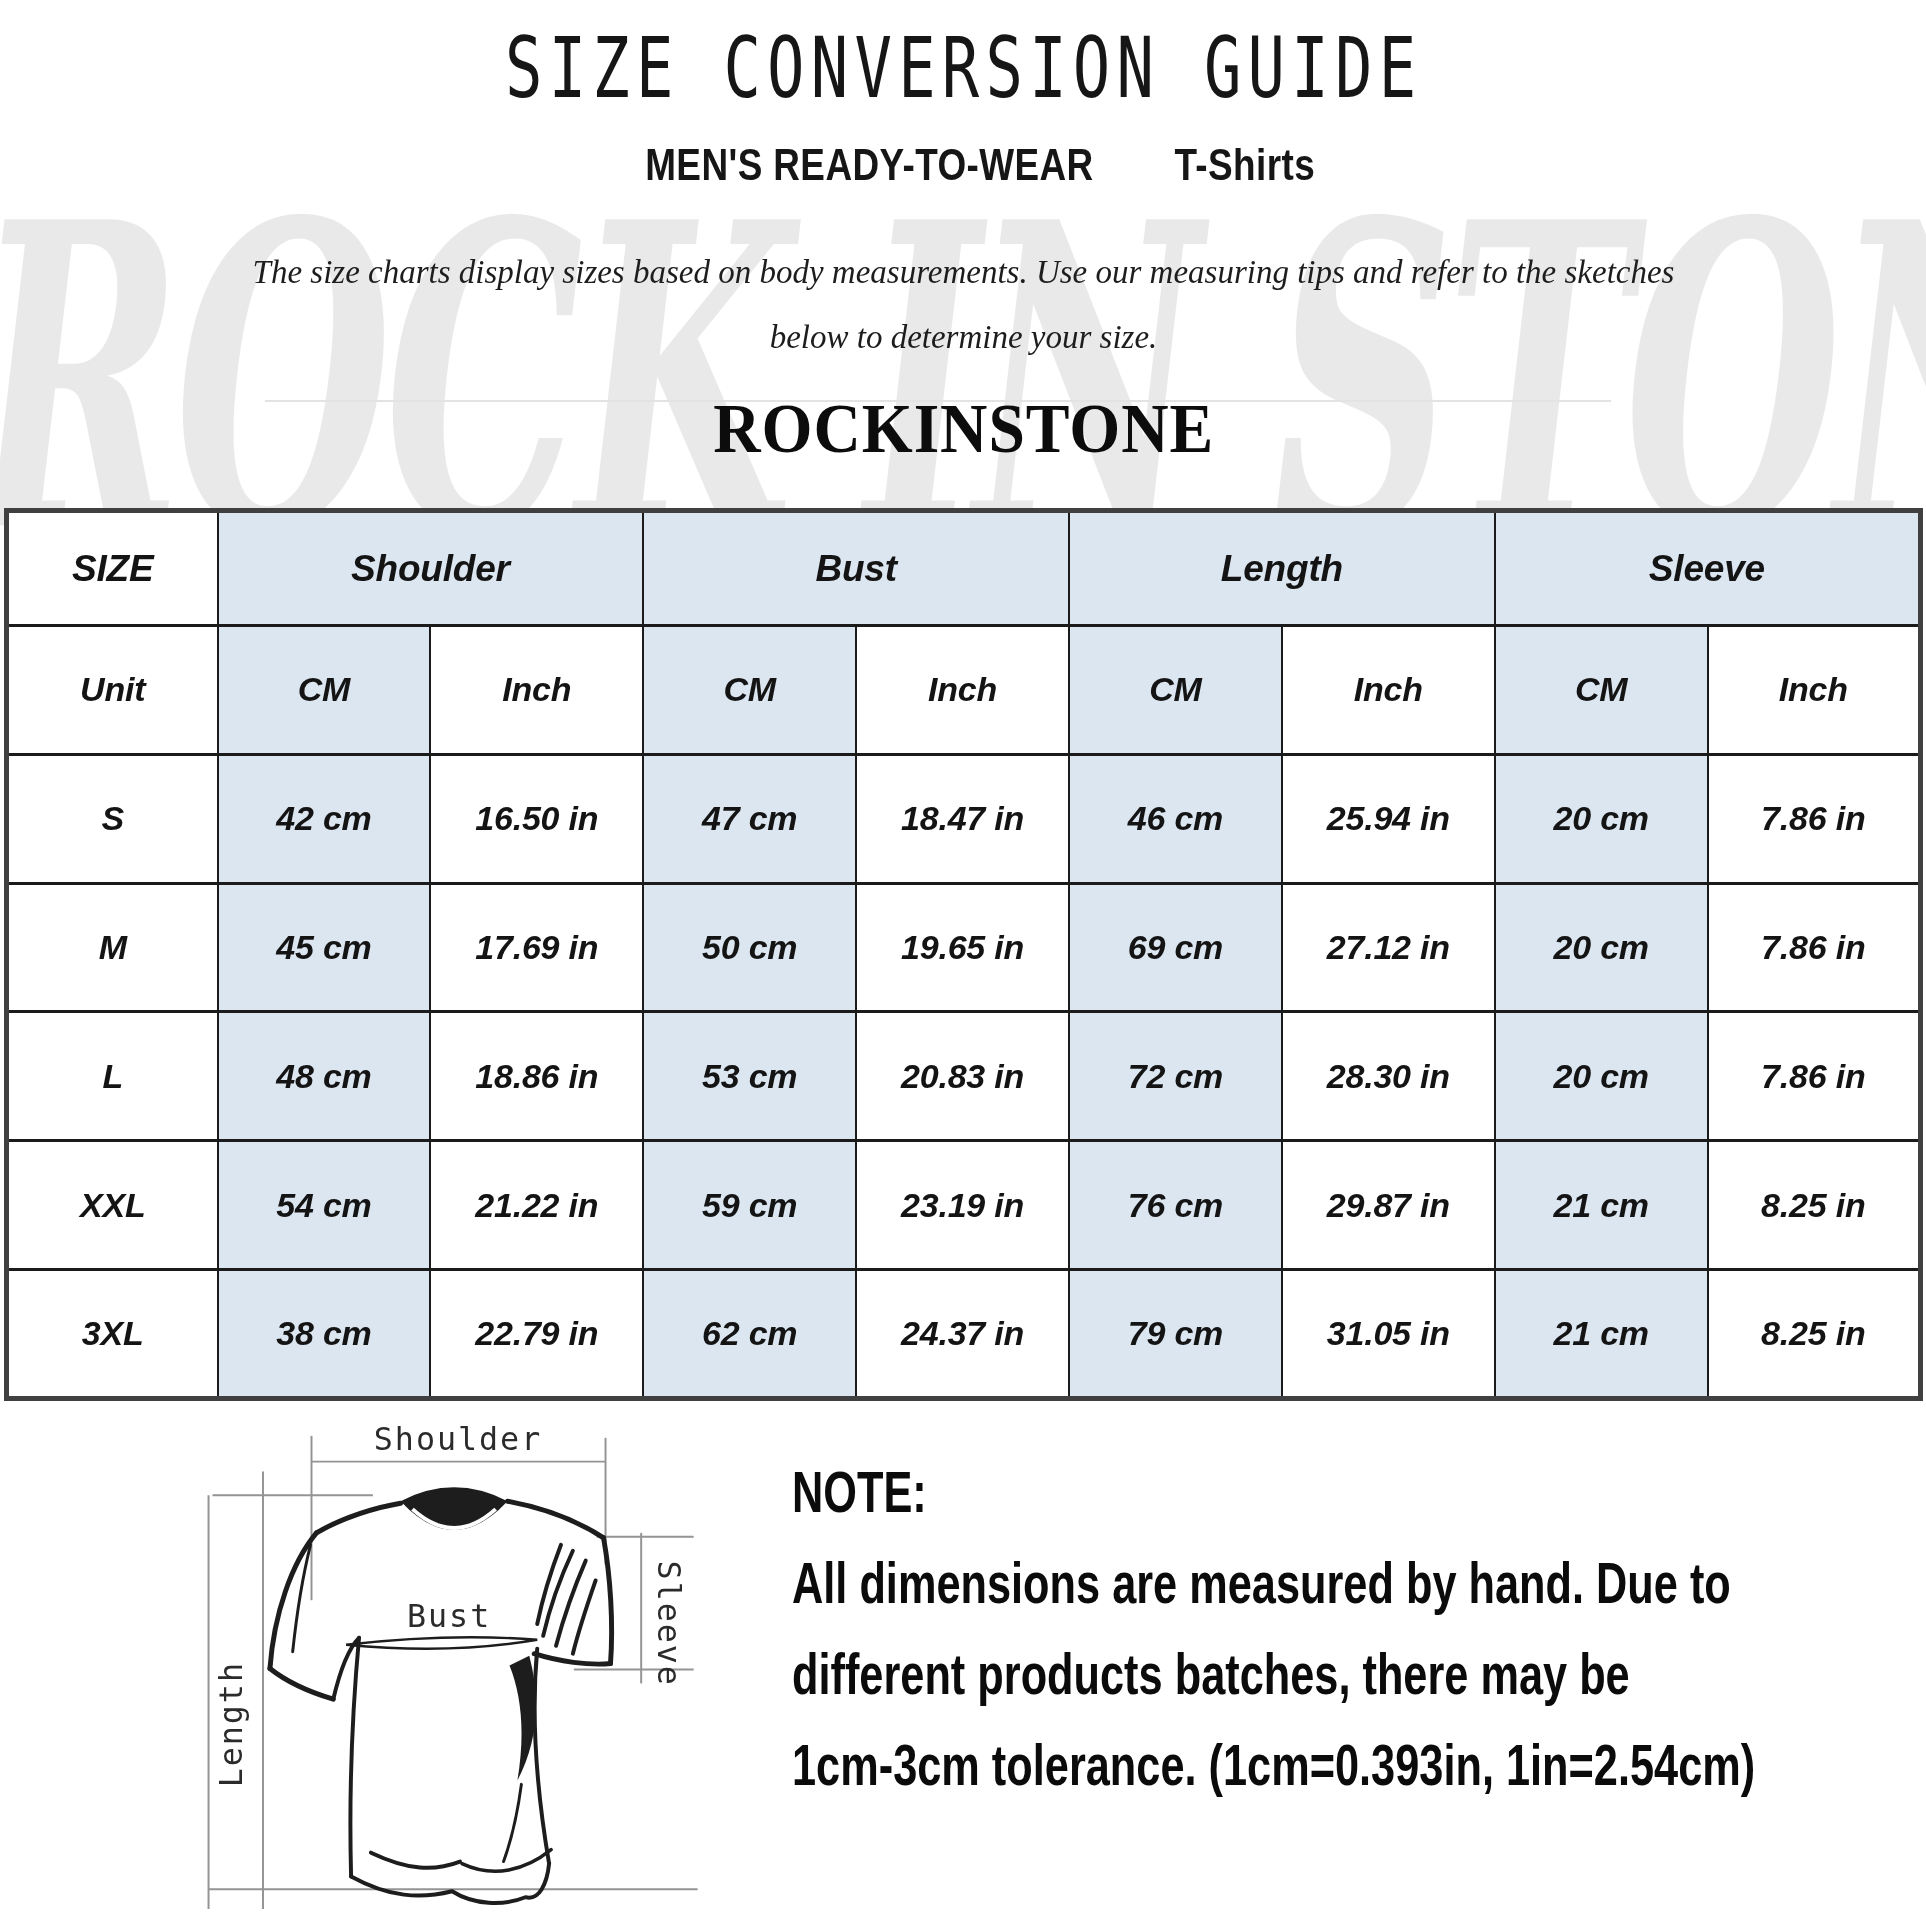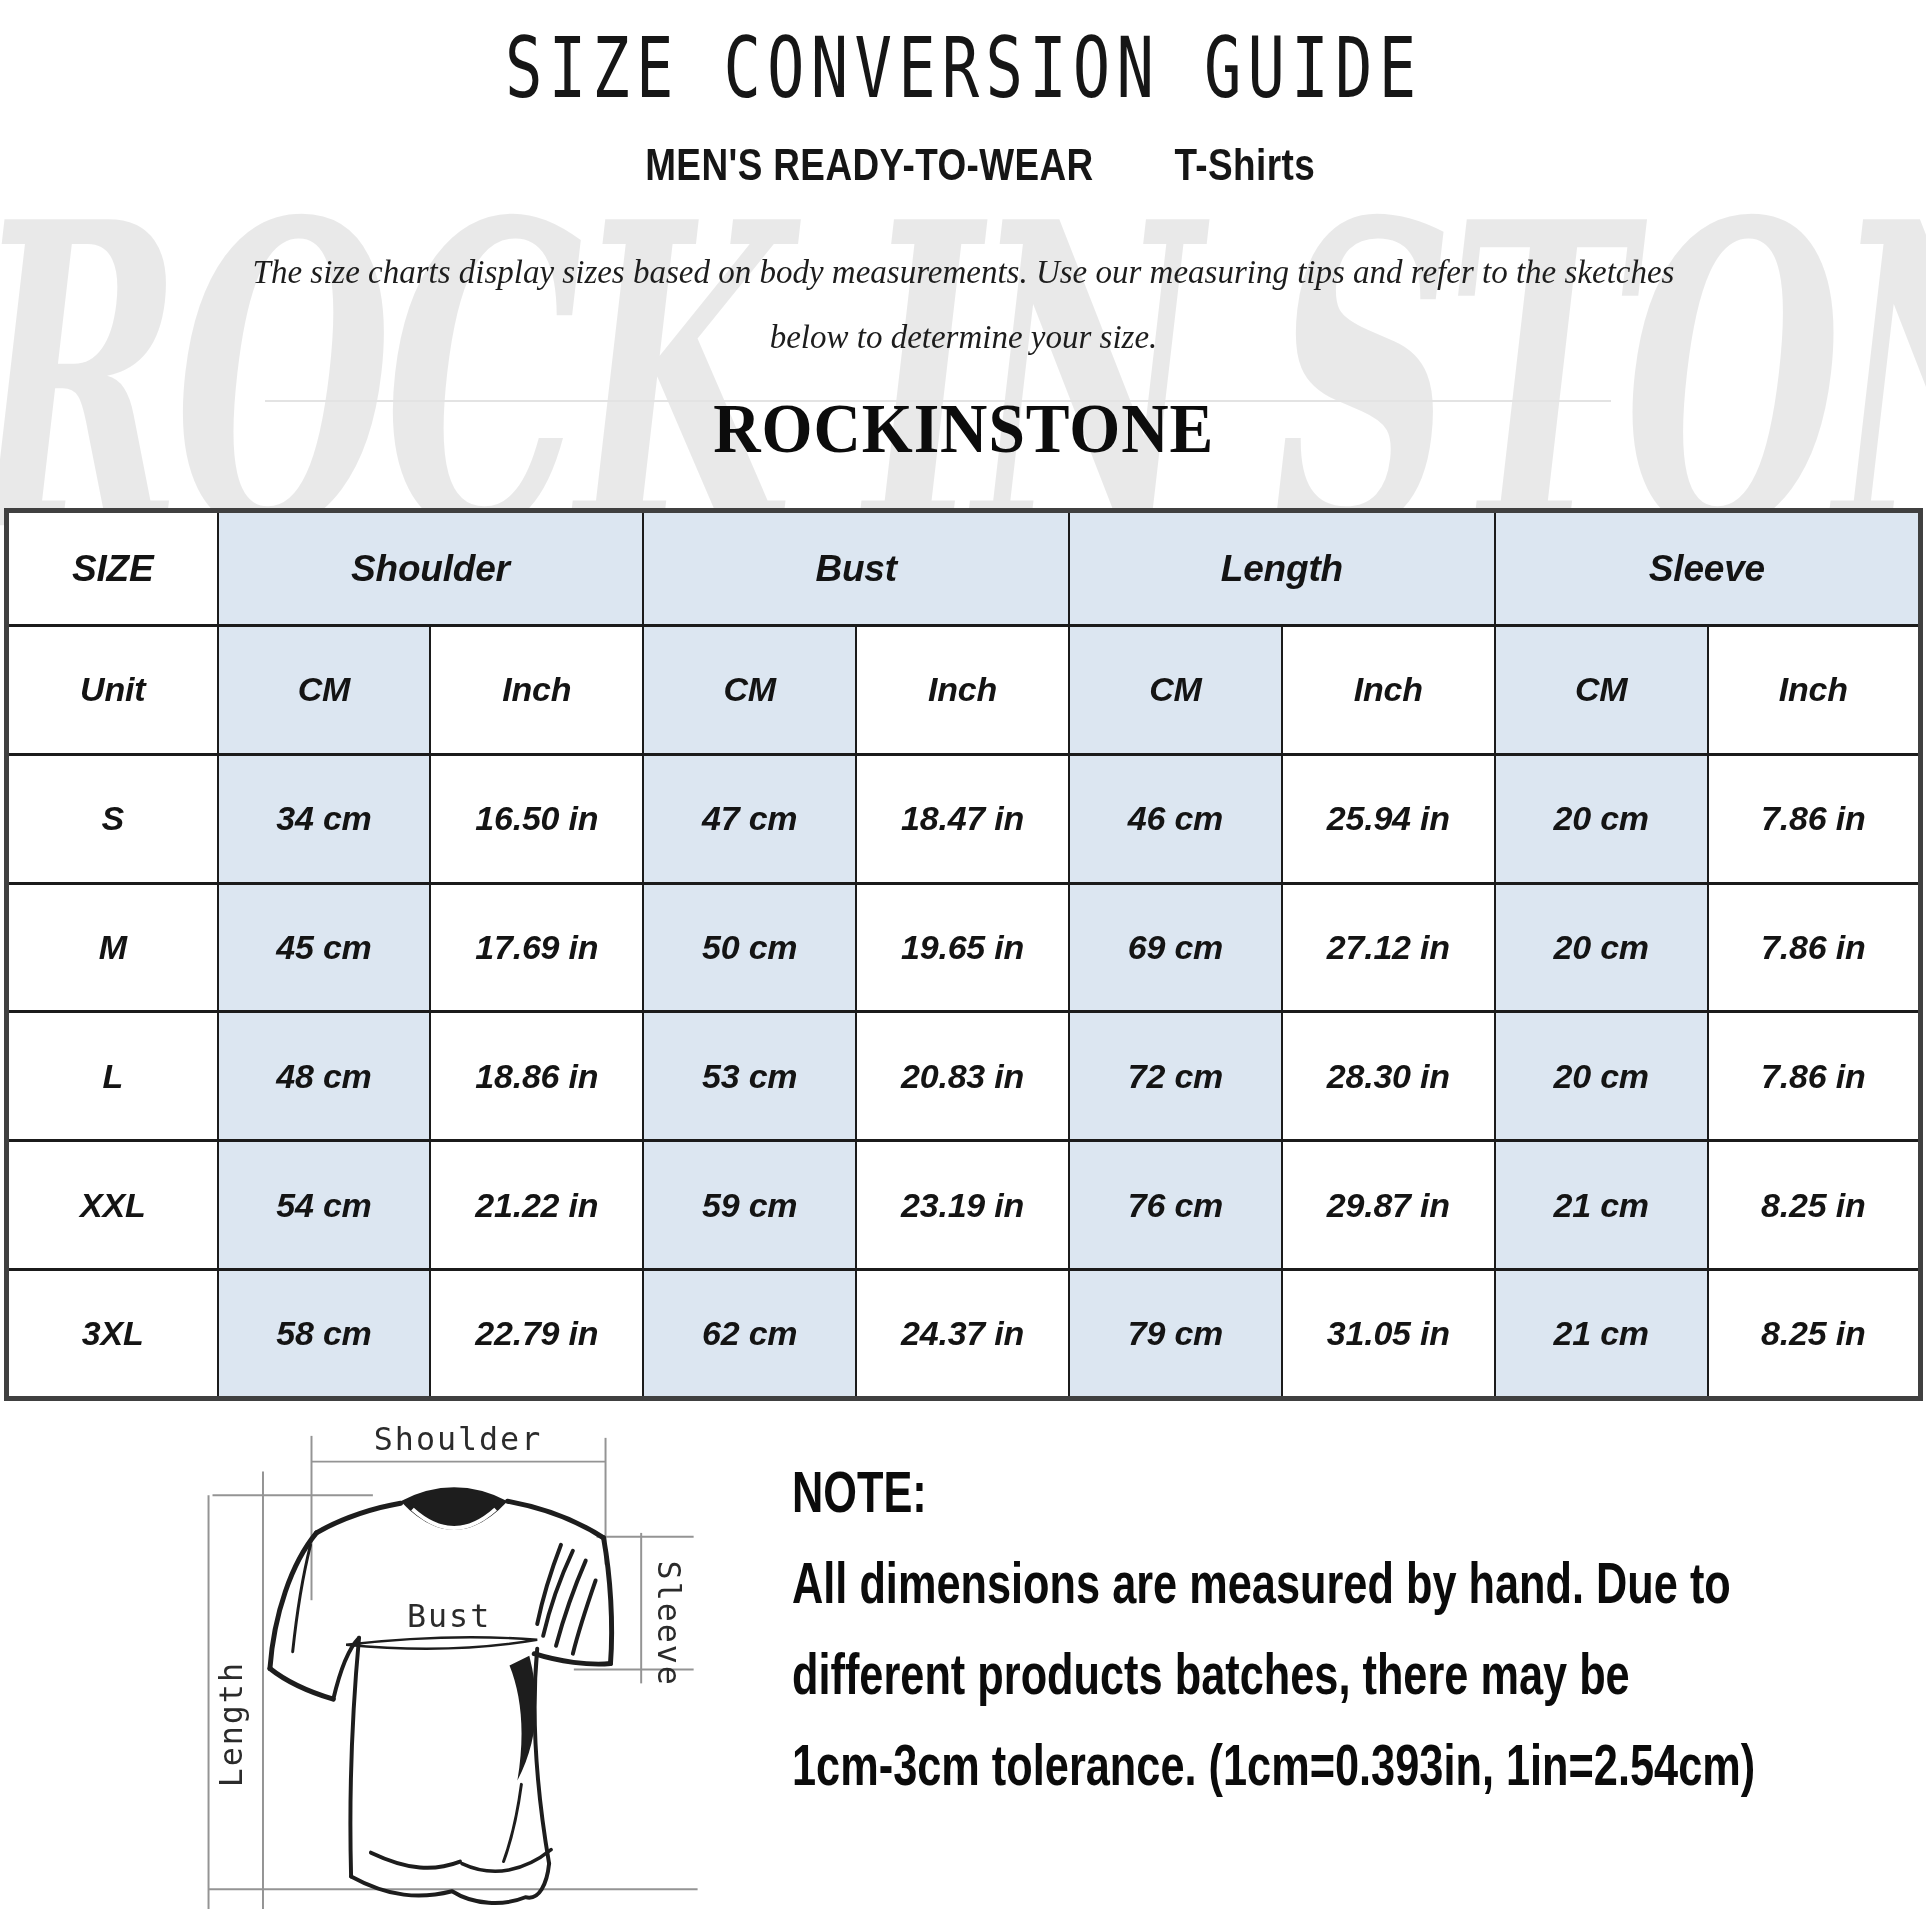--- a/index.html
+++ b/index.html
@@ -107,21 +107,21 @@
           <td>Inch</td>
           <td class="blue">CM</td>
           <td>Inch</td>
           <td class="blue">CM</td>
           <td>Inch</td>
           <td class="blue">CM</td>
           <td>Inch</td>
         </tr>
         <tr>
           <td>S</td>
-          <td class="blue">34 cm</td>
+          <td class="blue">42 cm</td>
           <td>16.50 in</td>
           <td class="blue">47 cm</td>
           <td>18.47 in</td>
           <td class="blue">46 cm</td>
           <td>25.94 in</td>
           <td class="blue">20 cm</td>
           <td>7.86 in</td>
         </tr>
         <tr>
           <td>M</td>
@@ -151,21 +151,21 @@
           <td>21.22 in</td>
           <td class="blue">59 cm</td>
           <td>23.19 in</td>
           <td class="blue">76 cm</td>
           <td>29.87 in</td>
           <td class="blue">21 cm</td>
           <td>8.25 in</td>
         </tr>
         <tr>
           <td>3XL</td>
-          <td class="blue">58 cm</td>
+          <td class="blue">38 cm</td>
           <td>22.79 in</td>
           <td class="blue">62 cm</td>
           <td>24.37 in</td>
           <td class="blue">79 cm</td>
           <td>31.05 in</td>
           <td class="blue">21 cm</td>
           <td>8.25 in</td>
         </tr>
       </tbody>
   </table>

